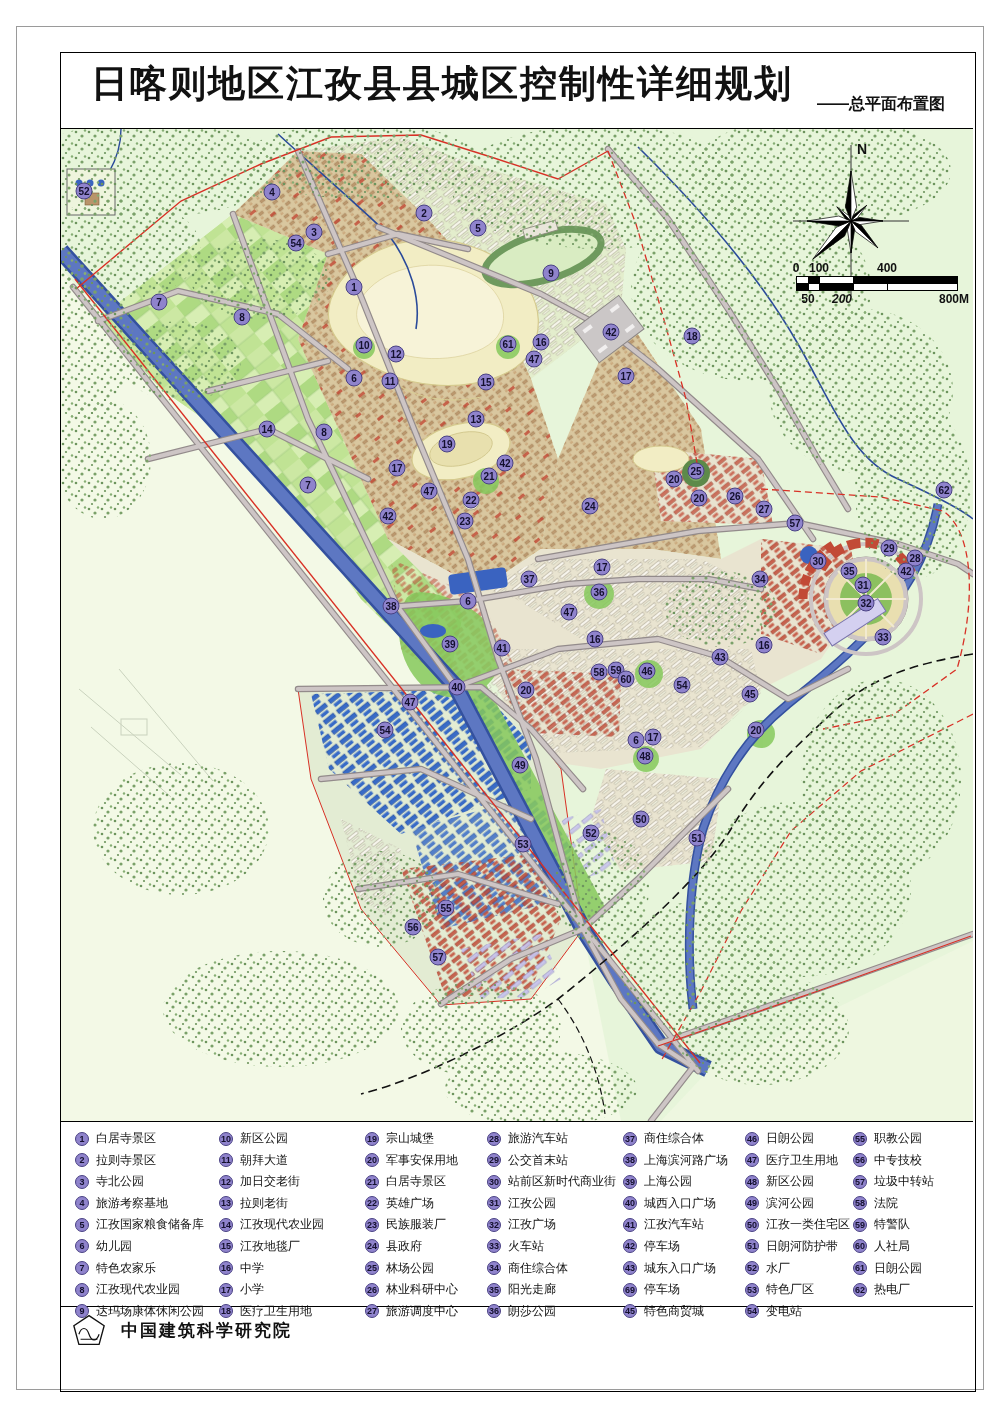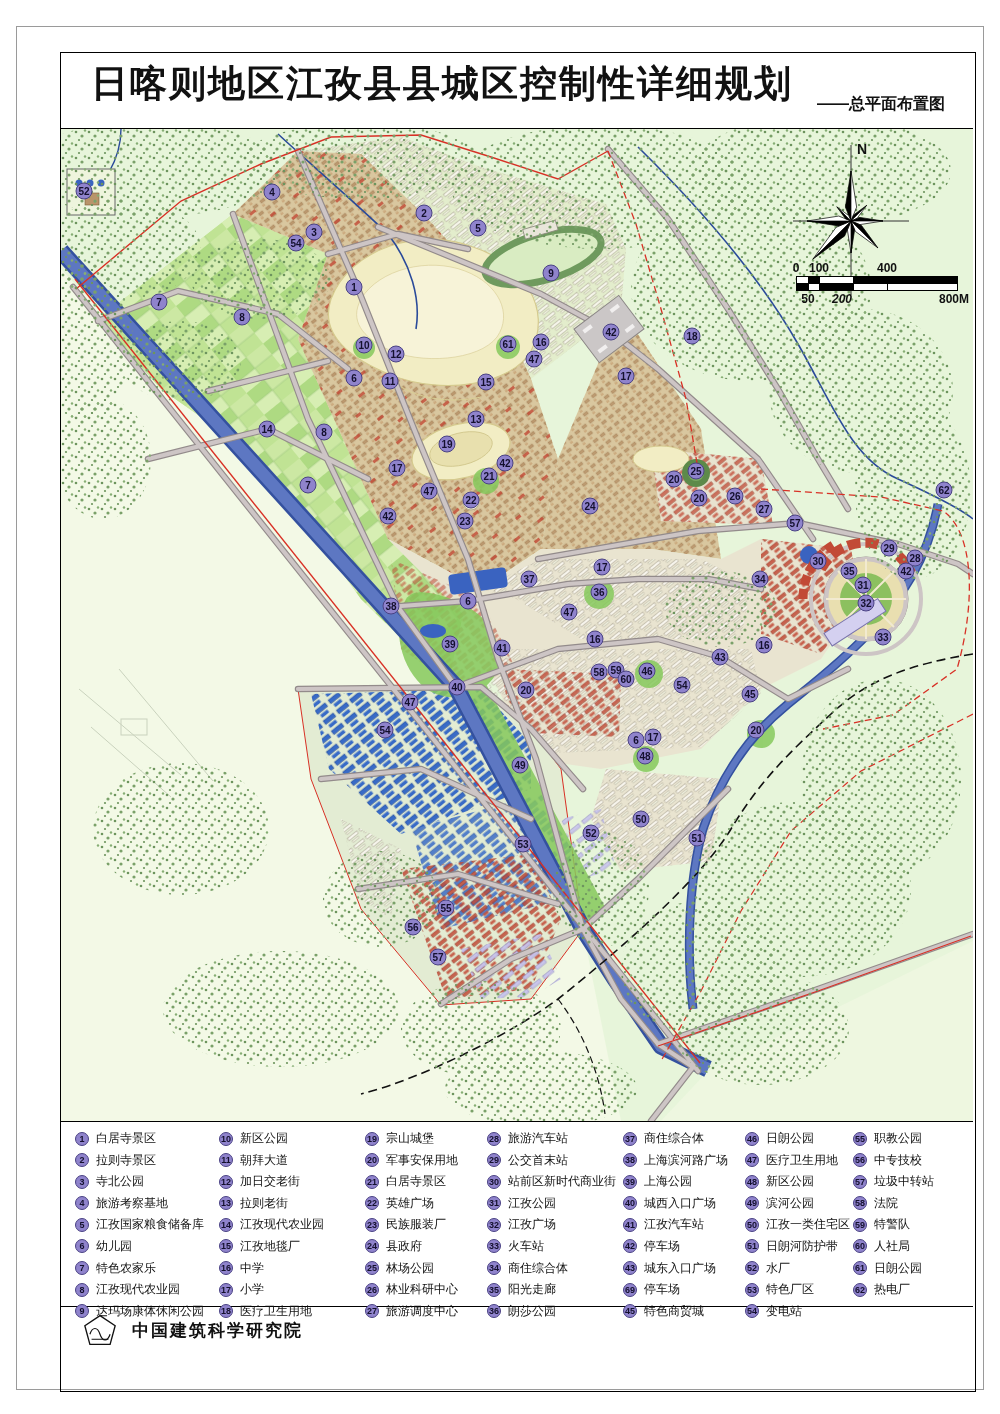--- a/index.html
+++ b/index.html
@@ -22,21 +22,21 @@
   .scalebar{position:absolute;left:735px;top:132px;width:170px;height:46px;font-size:12px;font-weight:bold;}
   .sb-row{position:absolute;left:0;height:6px;display:flex;border:1px solid #000;width:160px;box-sizing:content-box;}
   .sb-seg{height:100%;box-sizing:border-box;border-right:1px solid #000;}
   .sb-seg:last-child{border-right:none;}
   .sb-lab{position:absolute;transform:translateX(-50%);white-space:nowrap;}
   .legend{position:absolute;left:61px;top:1120px;width:912px;height:186px;border-bottom:1px solid #000;}
   .leg-col{position:absolute;top:10px;display:flex;flex-direction:column;row-gap:4.6px;}
   .leg-item{display:flex;align-items:center;font-size:12px;white-space:nowrap;}
   .leg-num{flex:0 0 auto;width:14px;height:14px;border-radius:50%;background:#8f83cc;border:1px solid #4a4284;
            color:#14102e;font-size:9px;font-weight:bold;text-align:center;line-height:13px;margin-right:7px;box-sizing:border-box;}
-  .footer{position:absolute;left:68px;top:1306px;width:912px;height:99px;}
+  .footer{position:absolute;left:57px;top:1306px;width:912px;height:99px;}
   .org-row{position:absolute;left:14px;display:flex;align-items:center;gap:14px;height:32px;}
   .org-name{font-size:17px;font-weight:bold;letter-spacing:2px;}
 </style>
 </head>
 <body>
 
 <div class="sheet">
   <div class="outer-frame"></div>
   <div class="inner-frame"></div>
 

